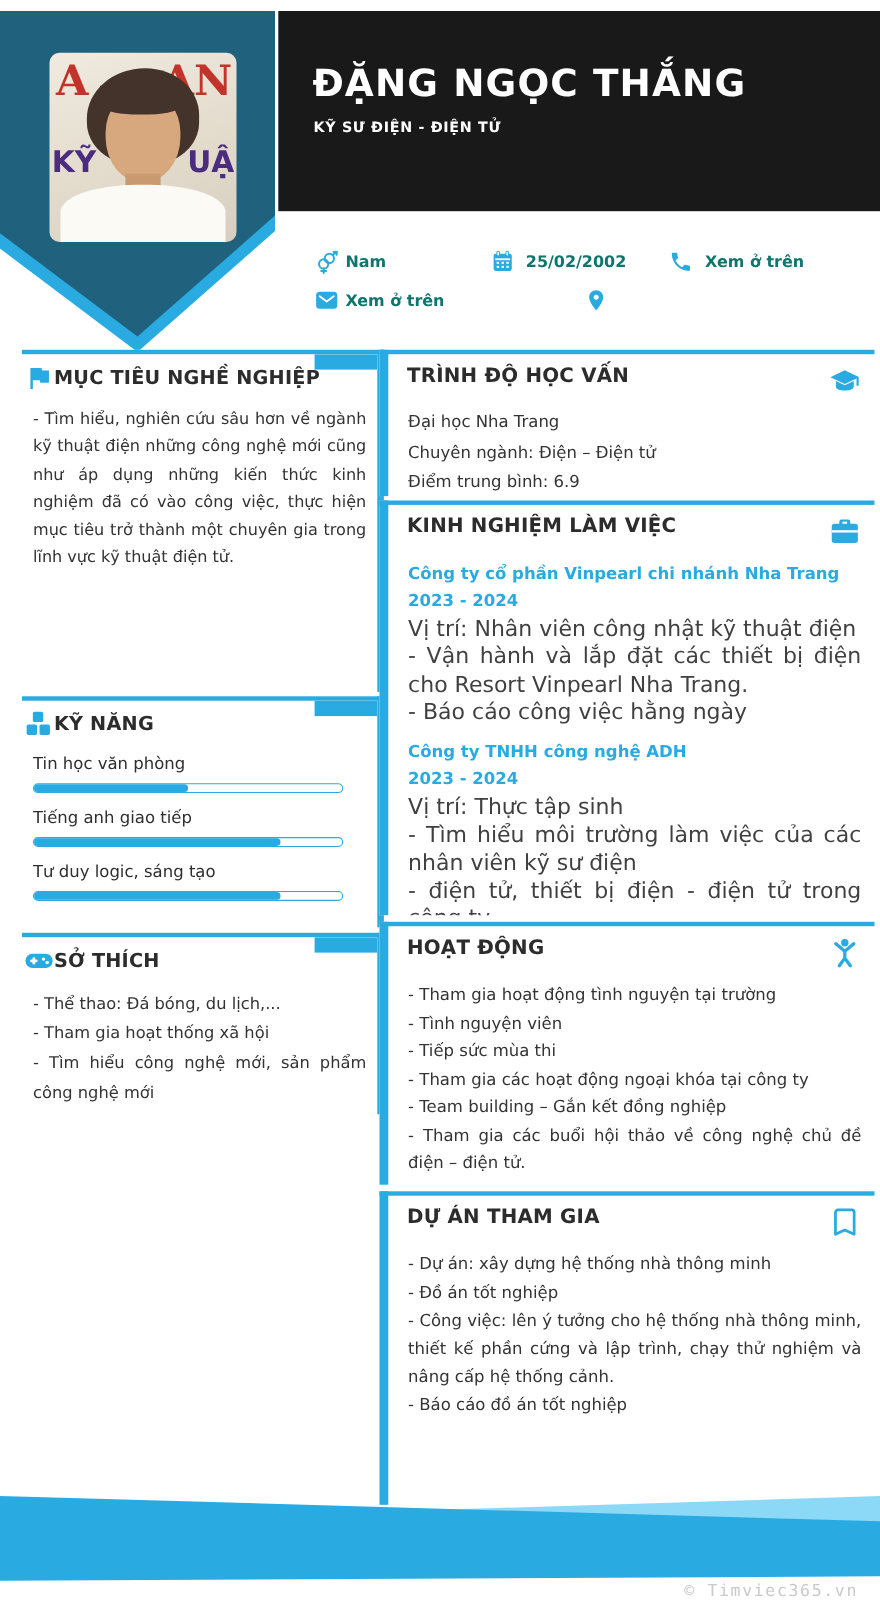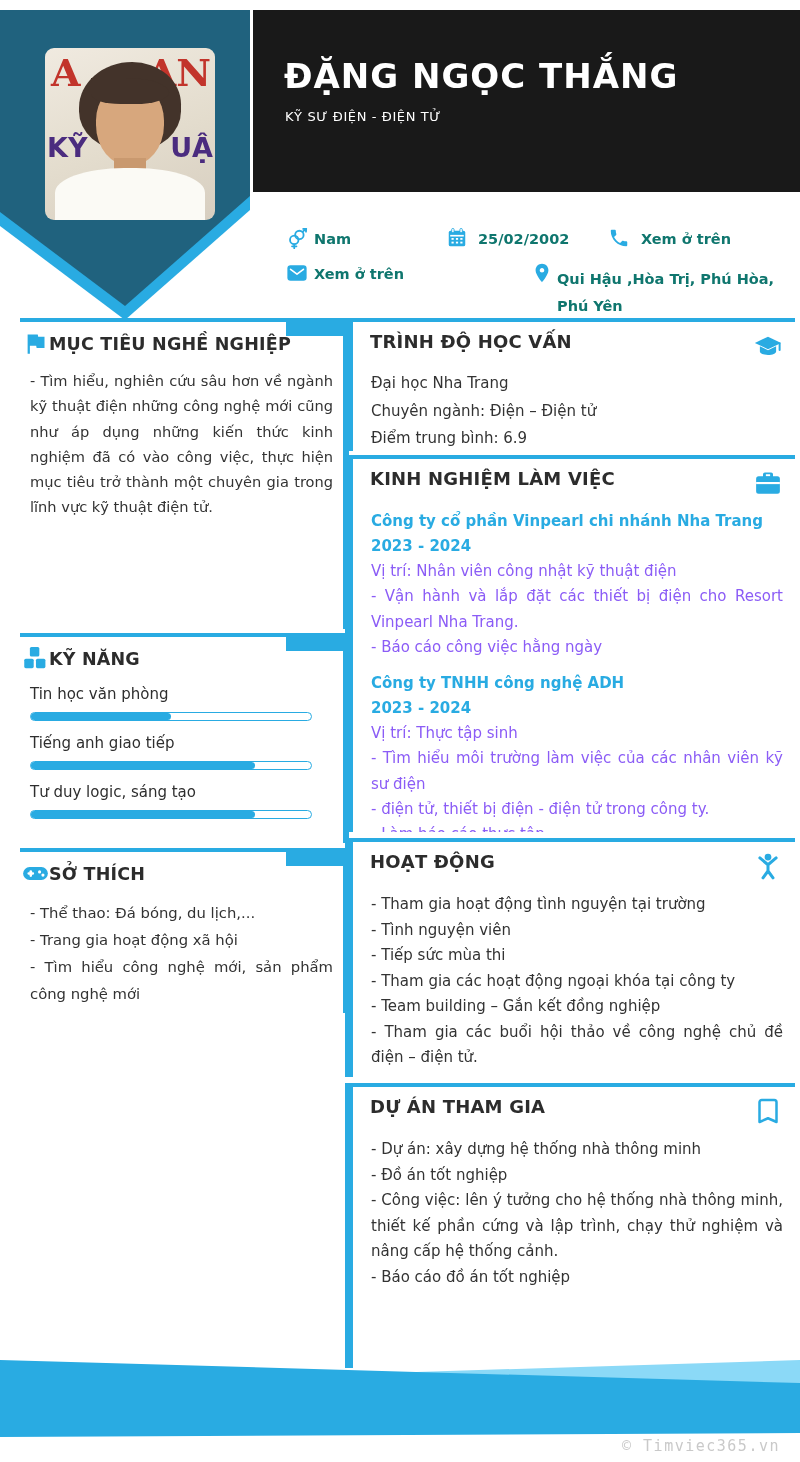--- a/index.html
+++ b/index.html
@@ -9,21 +9,21 @@
     --header-bg:#191919;
   }
   *{margin:0;padding:0;box-sizing:border-box}
   body{background:#fff}
   .page{position:relative;width:800px;height:1462px;background:#fff;overflow:hidden;
         font-family:"DejaVu Sans","Liberation Sans",sans-serif;color:#333}
 
   
   .black-header{position:absolute;left:253px;top:10px;width:547px;height:182px;background:var(--header-bg)}
   .name{margin:46px 0 0 31px;font-size:34px;font-weight:bold;color:#fff;letter-spacing:1px;white-space:nowrap}
-  .subtitle{margin:13px 0 0 32px;font-size:13px;font-weight:400;color:#fff;letter-spacing:.6px}
+  .subtitle{margin:13px 0 0 32px;font-size:13px;font-weight:700;color:#fff;letter-spacing:.6px}
 
   .pentagon{position:absolute;left:0;top:10px}
   .pent-edge{fill:var(--accent)}
   .pent-main{fill:var(--pentagon)}
 
   .photo{position:absolute;left:45px;top:48px;width:170px;height:172px;border-radius:9px;overflow:hidden;
          background:linear-gradient(160deg,#f0eae0 0%,#e3dccd 55%,#d7cec0 100%)}
   .banner-red{position:absolute;top:2px;left:6px;right:4px;display:flex;justify-content:space-between;
               font-family:"DejaVu Serif","Liberation Serif",serif;font-size:38px;font-weight:bold;color:#c2342b}
   .banner-purple{position:absolute;top:84px;left:2px;right:2px;display:flex;justify-content:space-between;
@@ -69,21 +69,21 @@
   .skill-label{font-size:15px;color:#2e2e2e;margin-bottom:9px}
   .skill-bar{width:282px;height:9px;border:1.5px solid var(--accent);border-radius:6px;position:relative;background:#fff}
   .skill-fill{position:absolute;left:0;top:0;bottom:0;background:var(--accent);border-radius:6px}
 
   .hobby-list{margin:12px 10px 0 10px;font-size:14.8px;line-height:27px;text-align:justify;color:#333}
 
   .edu-lines{margin:9px 12px 0 18px;font-size:15px;line-height:27.5px;color:#333}
 
   .job{margin:11px 12px 0 18px}
   .job-company,.job-period{color:var(--accent);font-weight:bold;font-size:15px;line-height:25px}
-  .job-line{font-size:15px;line-height:25.3px;text-align:justify;color:#8b5cf6}
+  .job-line{font-size:20px;line-height:25.3px;text-align:justify;color:#404040}
 
   .simple-list{margin:11px 12px 0 18px;font-size:15px;line-height:25.5px;text-align:justify;color:#333}
 
   
   .footer-svg{position:absolute;left:0;top:1330px}
   .f-light{fill:var(--accent-light)}
   .f-dark{fill:var(--accent)}
   .credit{position:absolute;right:20px;top:1437px;font-family:"DejaVu Sans Mono","Liberation Mono",monospace;
           font-size:15px;color:#c9c9c9;letter-spacing:1.5px}
 </style>
@@ -157,21 +157,20 @@
       <path d="M5 8l7 5.2L19 8" fill="none" stroke="#fff" stroke-width="1.8" stroke-linecap="round" stroke-linejoin="round"></path>
     </svg>
   </span>
   <span class="cl" style="left:314px;top:266px">Xem ở trên</span>
 
   <span class="ci" style="left:531px;top:262px">
     <svg width="22" height="22" viewBox="0 0 24 24" fill="currentColor">
       <path d="M12 2C8.1 2 5 5.1 5 9c0 5.2 7 13 7 13s7-7.8 7-13c0-3.9-3.1-7-7-7zm0 9.5c-1.4 0-2.5-1.1-2.5-2.5S10.6 6.5 12 6.5s2.5 1.1 2.5 2.5-1.1 2.5-2.5 2.5z"></path>
     </svg>
   </span>
-  <span class="cl addr" style="left:557px;top:266px">Qui Hậu ,Hòa Trị, Phú Hòa, Phú Yên</span>
 
   <div class="col-left">
 
     <div class="sec sec-left" id="sec-objective">
       <div class="tab"></div>
       <div class="sec-head-left">
         <span class="hicon">
           <svg width="27" height="27" viewBox="0 0 24 24" fill="currentColor">
             <path d="M14.4 6L14 4H5v17h2v-7h5.6l.4 2h7V6z"></path>
           </svg>
@@ -222,21 +221,21 @@
             <rect x="4.8" y="10.9" width="6" height="2.2" rx="1" fill="#fff"></rect>
             <rect x="6.7" y="9" width="2.2" height="6" rx="1" fill="#fff"></rect>
             <circle cx="15.6" cy="10.6" r="1.4" fill="#fff"></circle>
             <circle cx="18.6" cy="13.4" r="1.4" fill="#fff"></circle>
           </svg>
         </span>
         <span class="htitle">SỞ THÍCH</span>
       </div>
       <div class="hobby-list">
         <div>- Thể thao: Đá bóng, du lịch,...</div>
-        <div>- Trang gia hoạt động xã hội</div>
+        <div>- Tham gia hoạt thống xã hội</div>
         <div>- Tìm hiểu công nghệ mới, sản phẩm công nghệ mới</div>
       </div>
     </div>
 
   </div>
 
   <div class="col-right">
 
     <div class="sec sec-right" id="sec-education">
       <div class="sec-head-right">

